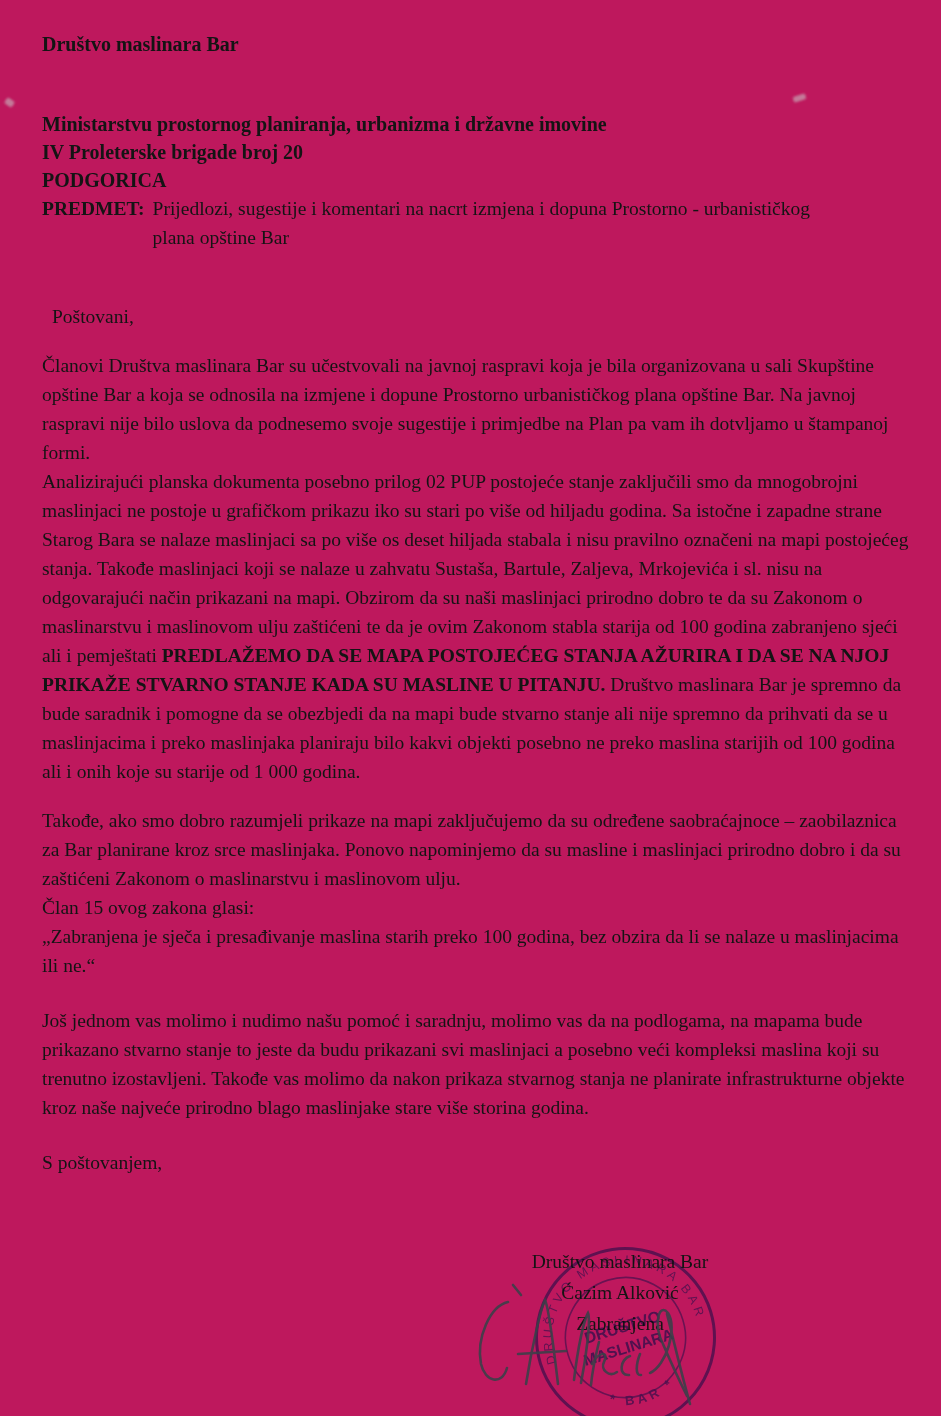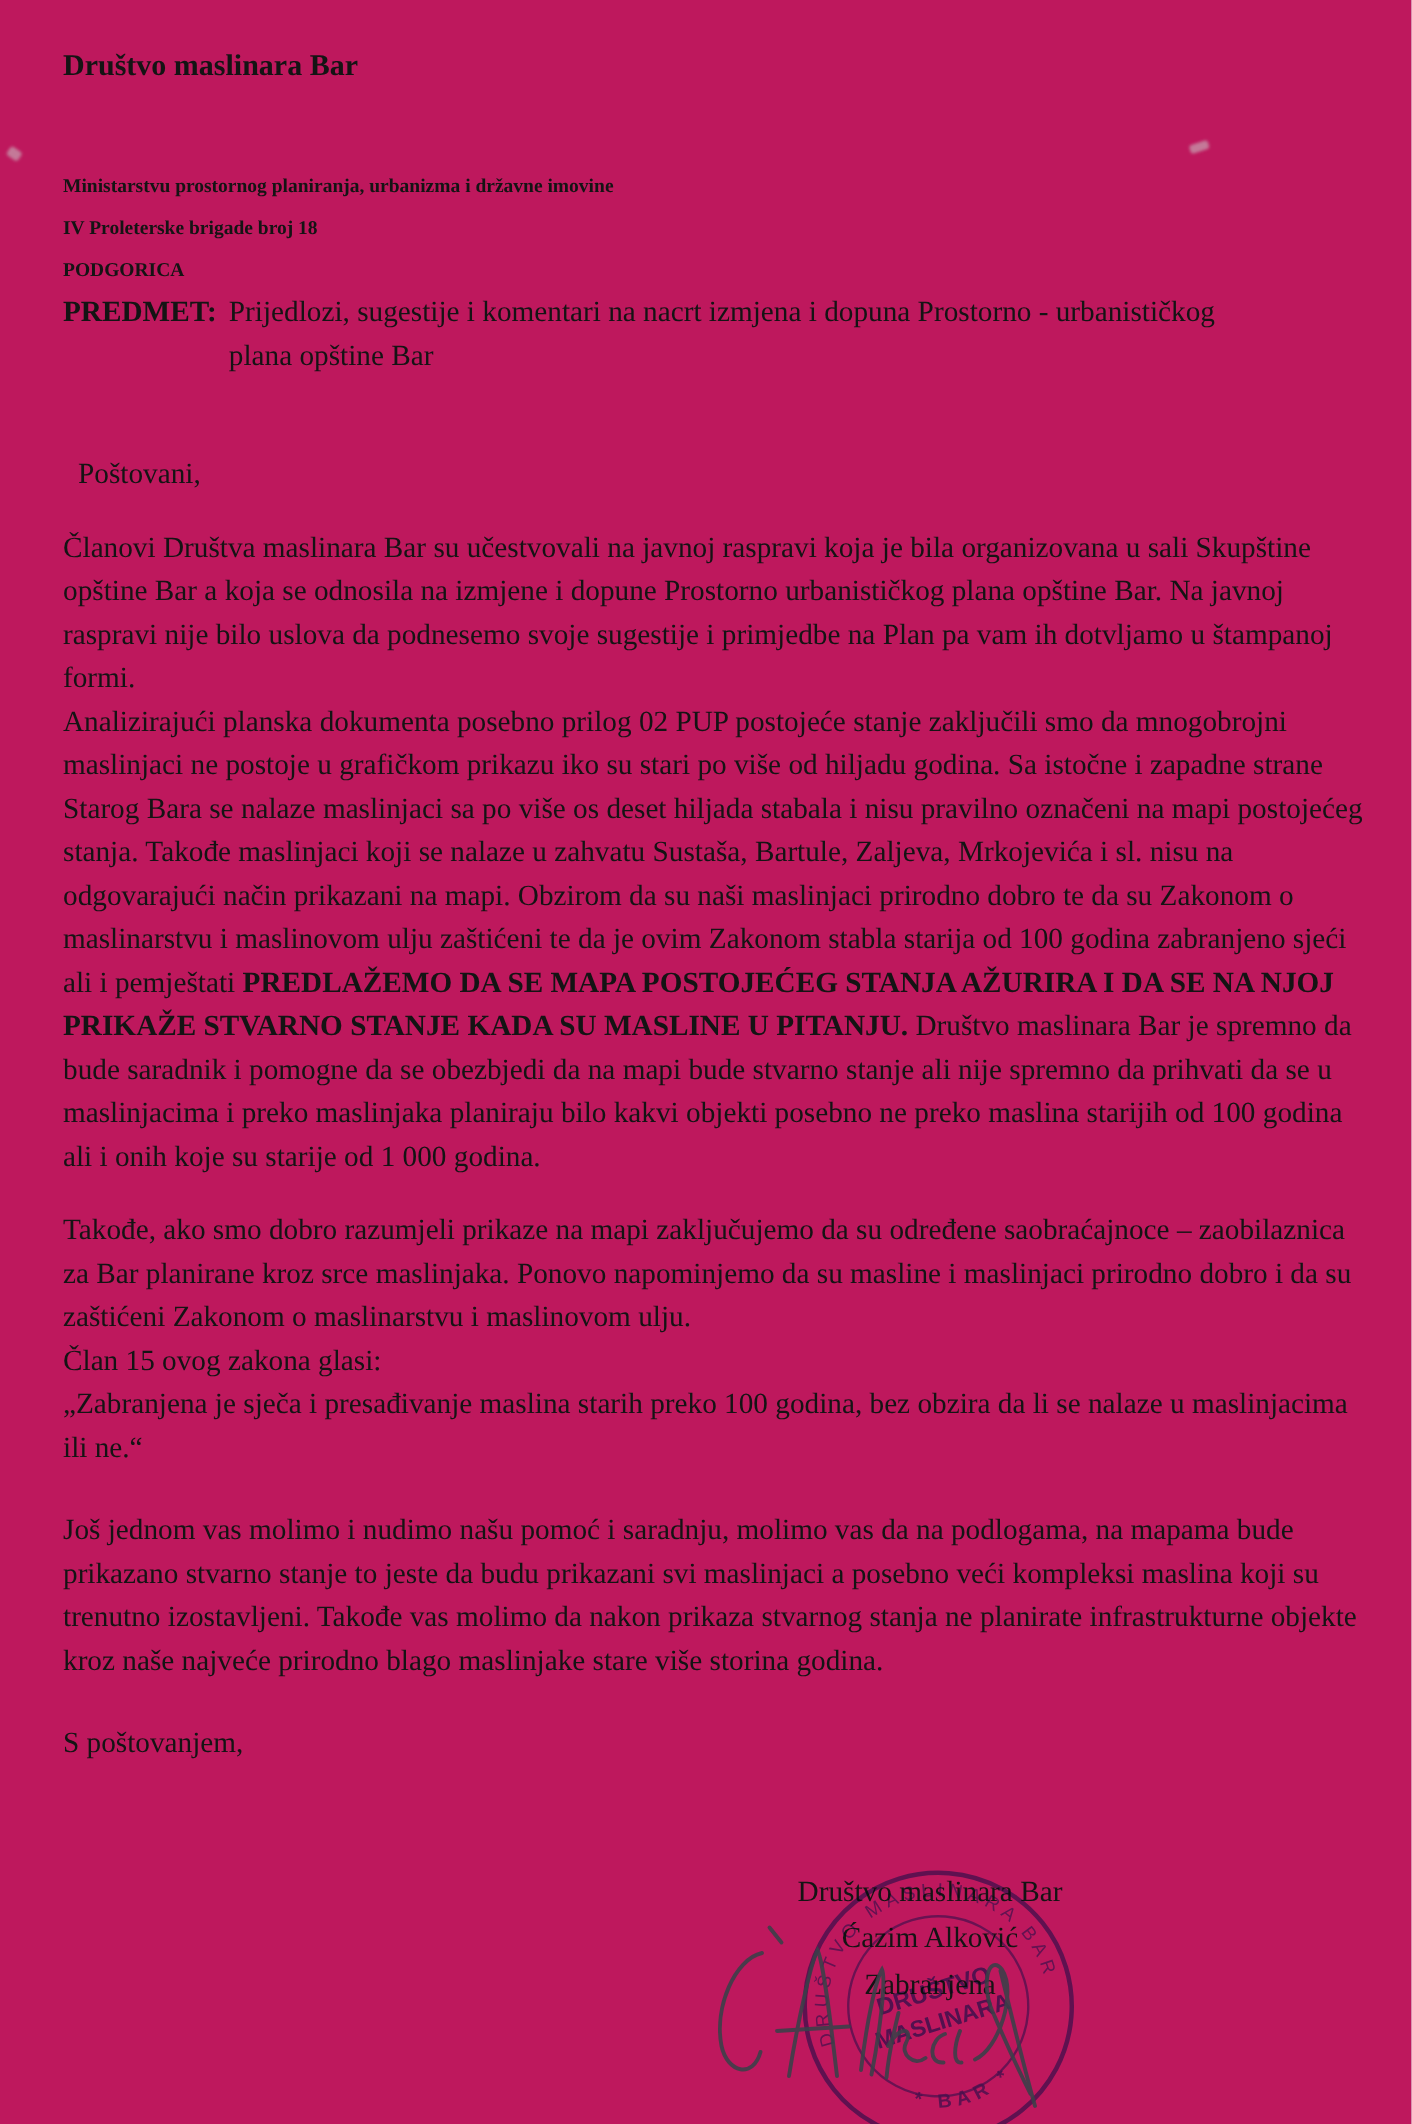--- a/index.html
+++ b/index.html
@@ -13,21 +13,21 @@
     width:941px; height:1416px;
     background:#be185d;
     overflow:hidden;
     color:#141414;
   }
   .content {
     position:absolute; left:42px; top:30px; width:872px;
     font-size:19.5px; line-height:29px;
   }
   .sender { font-weight:bold; font-size:20px; line-height:28px; }
-  .recipient { font-weight:bold; font-size:13px; line-height:28px; margin-top:52px; }
+  .recipient { font-weight:bold; font-size:20px; line-height:28px; margin-top:52px; }
   .subject { display:flex; }
   .subject .label { font-weight:bold; flex:0 0 auto; padding-right:8px; }
   .subject .subject-lines span { display:block; }
   .salutation { margin-top:50px;margin-left:10px; }
   .para { margin-top:20px; text-align:left; }
   .para.cont { margin-top:0; }
   .bold-inline { font-weight:bold; }
   .law-block { margin-top:0; }
   .p4 { margin-top:26px; }
   .closing { margin-top:26px; }
@@ -59,21 +59,21 @@
 <div class="page">
 
   <div class="content">
 
     <div class="sender">
       <div>Društvo maslinara Bar</div>
     </div>
 
     <div class="recipient">
       <div>Ministarstvu prostornog planiranja, urbanizma i državne imovine</div>
-      <div>IV Proleterske brigade broj 18</div>
+      <div>IV Proleterske brigade broj 20</div>
       <div>PODGORICA</div>
     </div>
 
     <div class="subject">
       <span class="label">PREDMET:</span>
       <span class="subject-lines">
         <span>Prijedlozi, sugestije i komentari na nacrt izmjena i dopuna Prostorno - urbanističkog</span>
         <span>plana opštine Bar</span>
       </span>
     </div>

